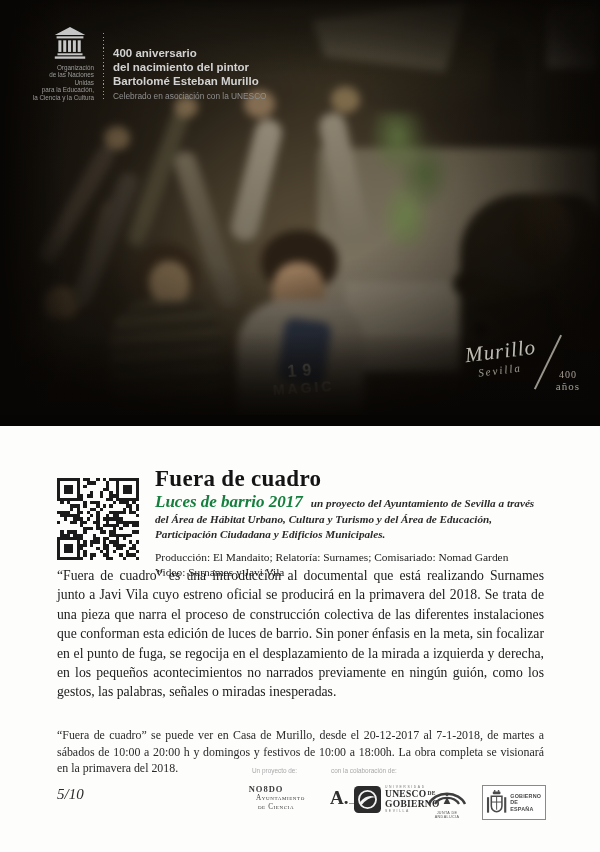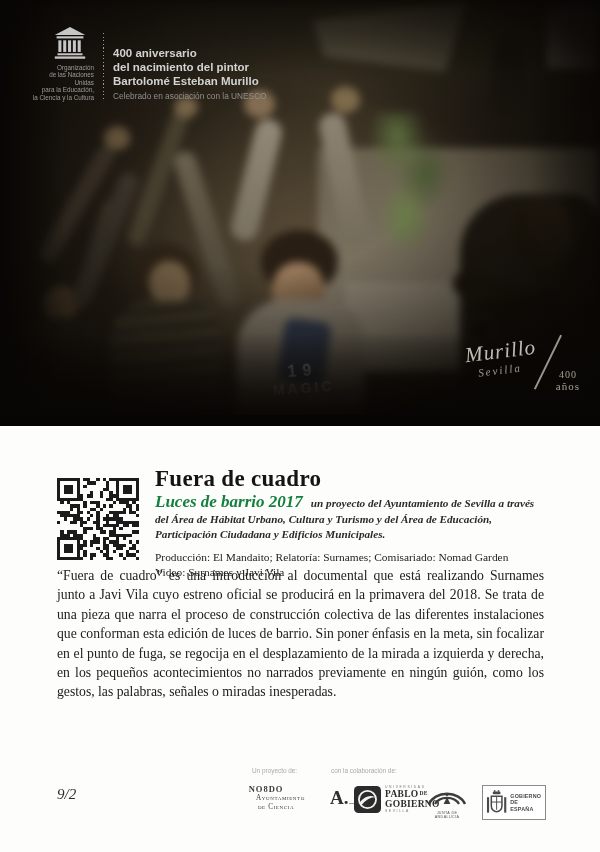--- a/index.html
+++ b/index.html
@@ -571,46 +571,47 @@
     <div class="credits">
       <div>Producción: El Mandaito; Relatoría: Surnames; Comisariado: Nomad Garden</div>
       <div>Video: Surnames y Javi Vila</div>
     </div>
   </div>
 
   <div class="body-text">
     <p>“Fuera de cuadro” es una introducción al documental que está realizando Surnames junto a Javi Vila  cuyo estreno oficial se producirá en la primavera del 2018. Se trata de una pieza que narra el proceso de construcción colectiva de las diferentes instalaciones que conforman esta edición de luces de barrio.  Sin poner énfasis en la meta, sin focalizar en el punto de fuga, se regocija en el desplazamiento de la mirada a izquierda y derecha, en los pequeños acontecimientos no narrados previamente en ningún guión, como los gestos, las palabras, señales o miradas inesperadas.</p>
   </div>
 
+  <div class="note">“Fuera de cuadro” se puede ver en Casa de Murillo, desde el 20-12-2017 al 7-1-2018, de martes a sábados de 10:00 a 20:00 h y domingos y festivos de 10:00 a 18:00h. La obra completa se visionará en la primavera del 2018.</div>
 
   <div class="footer-label lbl-project">Un proyecto de:</div>
   <div class="footer-label lbl-collab">con la colaboración de:</div>
 
-  <div class="page-number">9/2</div>
+  <div class="page-number">5/10</div>
 
   <div class="logo-sevilla">
     <div class="no8do">NO8DO</div>
     <div class="sevilla-l2">Ayuntamiento</div>
     <div class="sevilla-l3">de Ciencia</div>
   </div>
 
   <div class="logo-a">
     <span class="a-big">A.</span><span class="a-marks"></span>
   </div>
 
   <div class="logo-olavide">
     <svg class="olavide-mark" viewBox="0 0 30 30">
       <rect x="0" y="0" width="30" height="30" rx="5" fill="#2b2b2b"></rect>
       <circle cx="15" cy="15" r="9.5" fill="none" stroke="#f2f2f2" stroke-width="2"></circle>
       <path d="M6.5,18 Q15,8 23.5,12.5 Q16,12 8.5,21 Z" fill="#f2f2f2"></path>
     </svg>
     <div class="olavide-text">
       <div class="olavide-univ">UNIVERSIDAD</div>
       <div class="olavide-name">
-        <span>PABLO</span><span class="olavide-de">DE</span>
+        <span>UNESCO</span><span class="olavide-de">DE</span>
       </div>
       <div class="olavide-name">GOBIERNO</div>
       <div class="olavide-city">SEVILLA</div>
     </div>
   </div>
 
   <div class="logo-junta">
     <svg width="44" height="19" viewBox="0 0 44 19">
       <path d="M4,17 A19,15 0 0 1 40,17" fill="none" stroke="#3d3d3d" stroke-width="2.4"></path>
       <path d="M10,17 A13,10 0 0 1 34,17" fill="none" stroke="#3d3d3d" stroke-width="2.2"></path>

